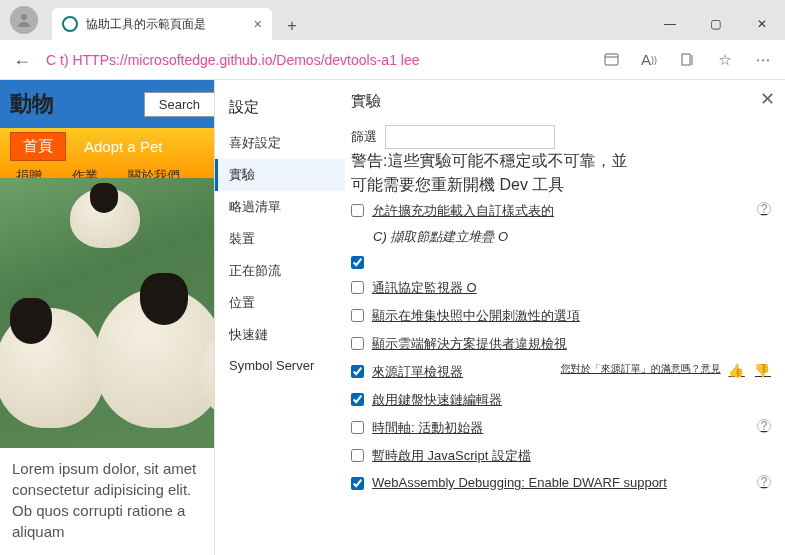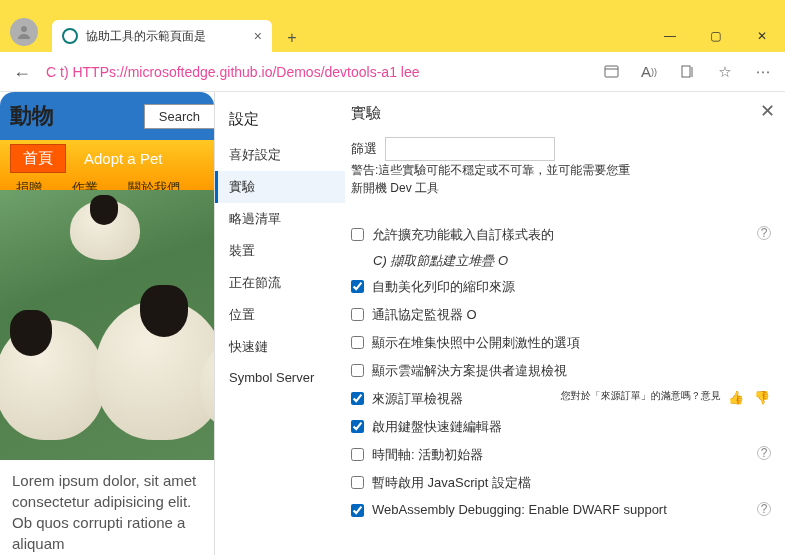--- a/index.html
+++ b/index.html
@@ -1,35 +1,35 @@
 <!DOCTYPE html>
 <html><head>
 <meta charset="utf-8">
 <style>
 * { margin: 0; padding: 0; box-sizing: border-box; font-family: "Segoe UI", "Microsoft JhengHei", sans-serif; }
 body { width: 785px; height: 555px; overflow: hidden; background: #fff; font-size: 13px; color: #333; }
 
-.titlebar { height: 52px; background: #fde047; display: flex; align-items: flex-end; justify-content: flex-end; }
+.titlebar { height: 40px; background: #e5e5e5; display: flex; align-items: flex-end; justify-content: flex-end; }
 .avatar { width: 28px; height: 28px; border-radius: 50%; background: #b0b0b0; margin: 0 10px 6px 10px; display: flex; align-items: center; justify-content: center; }
 .tab { background: #fff; border-radius: 6px 6px 0 0; height: 32px; width: 220px; display: flex; align-items: center; padding: 0 10px; margin-left: 4px; gap: 8px; }
 .tab-icon { width: 16px; height: 16px; border-radius: 50%; border: 2px solid #0f7b7b; display: inline-block; }
 .tab-title { flex: 1; font-size: 12px; white-space: nowrap; overflow: hidden; }
 .tab-close { font-size: 14px; color: #666; cursor: pointer; }
 .newtab { width: 28px; height: 28px; display: flex; align-items: center; justify-content: center; font-size: 16px; color: #555; margin-left: 6px; }
 .win-controls { margin-left: auto; display: flex; }
 .win-btn { width: 46px; height: 32px; display: flex; align-items: center; justify-content: center; font-size: 12px; color: #333; }
 
 .addrbar { height: 40px; display: flex; align-items: center; padding: 0 8px; gap: 10px; border-bottom: 1px solid #e3e3e3; }
 .nav-arrow { font-size: 18px; color: #555; width: 28px; text-align: center; }
 .url { flex: 1; font-size: 14px; color: #ec4899; white-space: nowrap; }
 .addr-icon { width: 28px; height: 28px; display: flex; align-items: center; justify-content: center; color: #666; font-size: 15px; }
 
 .content { display: flex; height: calc(555px - 80px); }
 
-.page { width: 214px; overflow: hidden; position: relative; border-radius: 14px; }
+.page { width: 214px; overflow: hidden; position: relative; }
 .page-header { background: #2a77c7; height: 48px; display: flex; align-items: center; }
 .page-logo { font-size: 22px; font-weight: bold; color: #222; margin-left: 10px; }
 .page-search { margin-left: auto; font-size: 13px; color: #333; background: #fff; padding: 4px 14px; border: 1px solid #999; border-right: none; }
 .page-nav { background: linear-gradient(#ffc722, #ff9a00); height: 50px; position: relative; }
 .page-nav-row1 { display: flex; align-items: center; padding: 4px 10px; gap: 18px; }
 .home-btn { background: #ff5a00; color: #fff; padding: 4px 12px; font-size: 15px; border: 1px solid rgba(0,0,0,.2); }
 .adopt { color: #fff; font-size: 15px; }
 .page-nav-row2 { display: flex; gap: 30px; padding: 2px 16px; font-size: 13px; color: #3a2b00; }
 .photo { width: 250px; height: 270px; background: linear-gradient(160deg,#6ea06a 0%,#4d7d4a 35%,#5c8a56 100%); position: relative; overflow: hidden; }
 .sheep { position: absolute; border-radius: 50% 50% 45% 45%; }
@@ -41,22 +41,22 @@
 .sidebar { width: 130px; padding: 14px 0; }
 .sidebar-title { font-size: 15px; padding: 4px 14px 10px; color: #222; }
 .side-item { padding: 7px 14px; font-size: 13px; color: #333; cursor: pointer; }
 .side-item.active { border-left: 3px solid #0067c0; background: #eef4fb; padding-left: 11px; }
 
 .panel { flex: 1; padding: 12px 14px 0 6px; position: relative; overflow: hidden; }
 .panel-close { position: absolute; top: 8px; right: 10px; font-size: 18px; color: #666; }
 .panel-title { font-size: 15px; margin-bottom: 14px; }
 .filter-row { display: flex; align-items: center; gap: 8px; }
 .filter-input { border: 1px solid #ccc; height: 24px; width: 170px; }
-.warn { font-size: 12px; color: #333; margin-bottom: 24px; line-height: 1.5; max-width: 280px; }
-.opt { display: flex; align-items: flex-start; gap: 8px; padding: 5px 0; font-size: 13px; color: #333; }
+.warn { font-size: 16px; color: #333; margin-bottom: 0; line-height: 1.5; max-width: 280px; }
+.opt { display: flex; align-items: flex-start; gap: 8px; padding: 5px 0; font-size: 13px; color: #333; text-decoration: underline; }
 .opt input[type=checkbox] { margin-top: 2px; accent-color: #0067c0; }
 .opt .lbl { flex: 1; }
 .help { color: #888; font-size: 12px; border: 1px solid #bbb; border-radius: 50%; width: 14px; height: 14px; display: inline-flex; align-items: center; justify-content: center; }
 .indent { margin-left: 22px; font-size: 13px; padding: 3px 0; font-style: italic; }
 .feedback { font-size: 10px; color: #333; margin-left: 18px; line-height: 1.2; }
 .thumbs { margin-left: auto; display: flex; gap: 10px; color: #888; font-size: 13px; }
 </style>
 </head>
 <body>
 
@@ -154,21 +154,20 @@
       <div class="warn">警告:這些實驗可能不穩定或不可靠，並可能需要您重新開機 Dev 工具</div>
 
       <div class="opt">
         <input type="checkbox" style="">
         <span class="lbl">允許擴充功能載入自訂樣式表的</span>
         <span class="help">?</span>
       </div>
       <div class="indent">C) 擷取節點建立堆疊 O</div>
       <div class="opt">
         <input type="checkbox" checked="" style="">
-        <span class="lbl">自動美化列印的縮印來源</span>
       </div>
       <div class="opt">
         <input type="checkbox" style="">
         <span class="lbl">通訊協定監視器 O</span>
       </div>
       <div class="opt">
         <input type="checkbox" style="">
         <span class="lbl">顯示在堆集快照中公開刺激性的選項</span>
       </div>
       <div class="opt">

